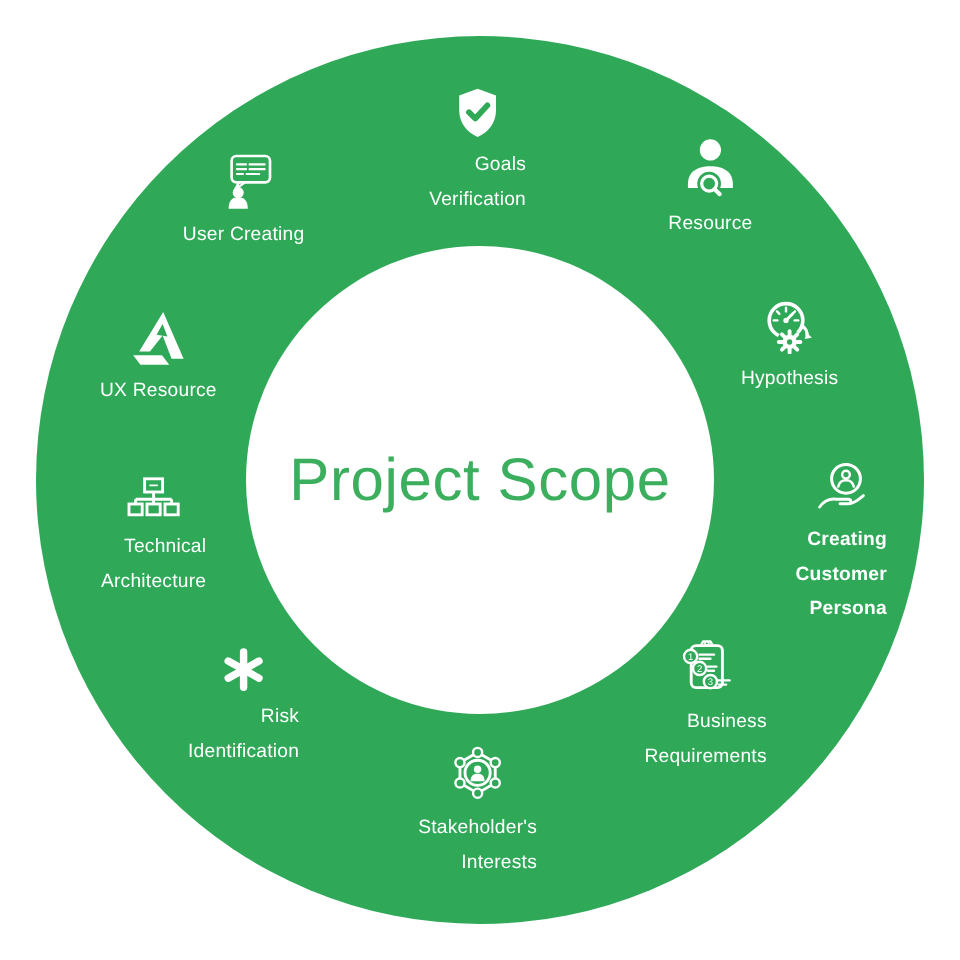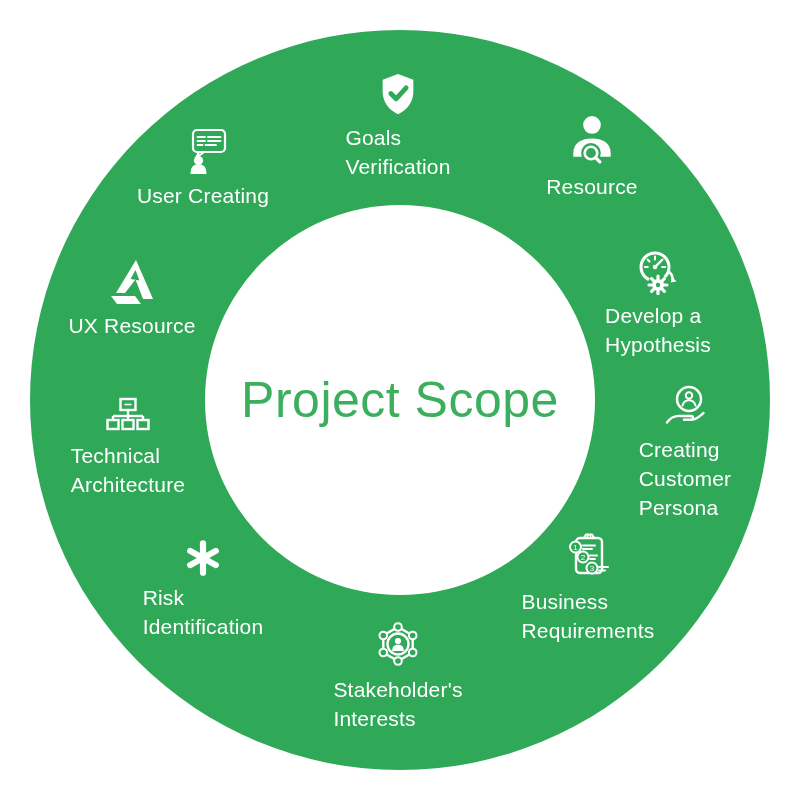--- a/index.html
+++ b/index.html
@@ -26,30 +26,30 @@
     position:absolute;left:0;right:0;top:369px;height:62px;
     text-align:center;line-height:62px;
     font-size:50px;font-weight:400;letter-spacing:.5px;
     color:var(--title-green);
   }
   .item{
     position:absolute;width:190px;
     display:flex;flex-direction:column;align-items:center;
   }
   .item .label{
-    margin-top:6px;text-align:left;
+    margin-top:6px;text-align:right;
     color:var(--label-color);
-    font-size:21px;line-height:29px;letter-spacing:.2px;
+    font-size:16px;line-height:29px;letter-spacing:.2px;
   }
   .item svg{display:block;}
   
   .it-goals        {left:303px;top:71px;}
   .it-resource     {left:497px;top:114px;}
   .it-hypothesis   {left:563px;top:247px;}
-  .it-persona      {left:590px;top:385px;}
+  .it-persona      {left:606px;top:385px;font-weight:bold;}
   .it-business     {left:493px;top:531px;}
   .it-stakeholder  {left:303px;top:619px;}
   .it-risk         {left:108px;top:539px;}
   .it-architecture {left:33px; top:395px;}
   .it-ux           {left:37px; top:257px;}
   .it-userstories  {left:108px;top:127px;}
 </style>
 </head>
 <body>
 
@@ -104,21 +104,20 @@
         <path d="M19.8 42.2 L17.6 44.4"></path>
           <path d="M18 38 H15"></path>
           <path d="M19.8 33.8 L17.6 31.6"></path>
         <path d="M24 32 V29"></path>
           <path d="M28.2 33.8 L30.4 31.6"></path>
       </g>
       <circle cx="24" cy="38" r="6" fill="#fff"></circle>
       <circle cx="24" cy="38" r="2.2" fill="var(--ring-green)"></circle>
     </svg>
     <div class="label">
-      <div>Develop a</div>
       <div>Hypothesis</div>
     </div>
   </div>
 
   <div class="item it-persona">
     <svg width="50" height="44" viewBox="0 0 50 44">
       <circle cx="29" cy="14" r="12" stroke="#fff" stroke-width="2.5" fill="none"></circle>
       <circle cx="29" cy="10.5" r="3.2" stroke="#fff" stroke-width="2" fill="none"></circle>
       <path d="M22.5 20.5 C23.5 16.5 26 15.2 29 15.2 C32 15.2 34.5 16.5 35.5 20.5" stroke="#fff" stroke-width="2" fill="none" stroke-linecap="round"></path>
       <path d="M7 37.5 C11 31.8 16.5 30.5 21 31 L31 31 C33.6 31 33.6 34.8 31 34.8 L24 34.8 M31 34.8 C36.5 34.8 40 30.8 43.5 28" stroke="#fff" stroke-width="2.4" fill="none" stroke-linecap="round" stroke-linejoin="round"></path>

